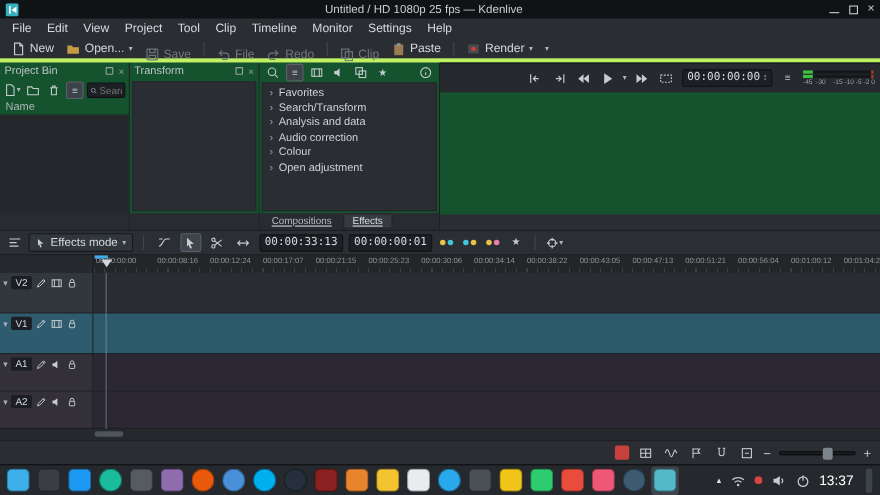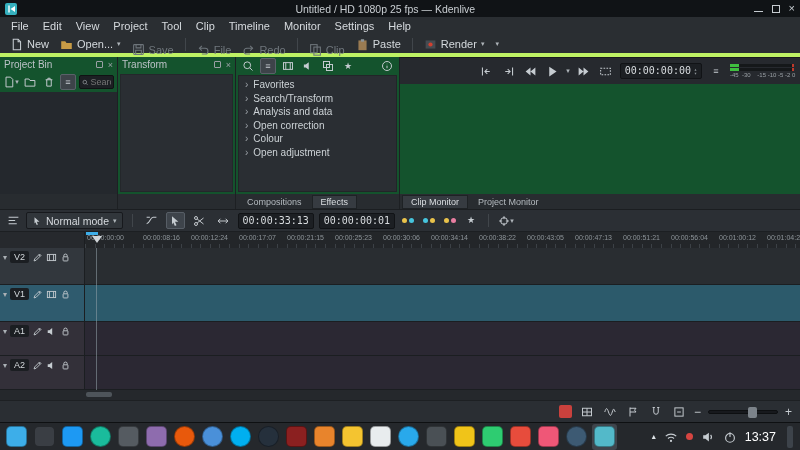--- a/index.html
+++ b/index.html
@@ -50,21 +50,21 @@
   .name-h { height:13px; font-size:10px; color:#aeb5ba; padding:0 5px; border-bottom:1px solid #222629; }
   .bin-list { flex:1; background:#24282d; }
   .props-body { flex:1; background:#2a2e33; margin:2px; border:1px solid #24272b; }
 
   .fx-icons { height:18px; display:flex; align-items:center; gap:4px; padding:0 4px; }
   .fx-list { flex:1; background:#2a2e33; margin:0 2px 2px 2px; border:1px solid #222528; padding:2px 0; overflow:hidden; }
   .fx-row { height:13.5px; display:flex; align-items:center; gap:5px; padding:0 6px; font-size:10px; color:#ccd2d6; }
   .fx-row .chev { color:#9aa0a5; font-size:10px; }
   .fx-sp { flex:1; }
 
-  .tabs { height:15px; background:#282c30; display:flex; align-items:center; padding:0 2px; gap:1px; }
+  .tabs { height:15px; background:#282c30; display:flex; align-items:flex-start; padding:0 2px; gap:1px;text-decoration:underline; }
   .tab { font-size:9px; padding:1px 8px; color:#b4babf; border:1px solid transparent; display:flex; align-items:center; }
   .tab.active { background:#363b41; border-color:#1e2225; color:#dbdfe2; }
 
   
   .mon-video { height:111px; position:relative; background:#818181; }
   .mon-black { position:absolute; top:0; bottom:0; left:26%; width:50%; background:#000; }
   .inpoint { position:absolute; left:3px; bottom:3px; font-size:8.5px; line-height:11px; padding:0 4px; color:#0c0f10; font-weight:bold; }
   .transport { height:27px; background:#26292e; border-top:1px solid #17191c; display:flex; align-items:center; padding:0 6px; gap:6px; }
   .tc { font-family:"DejaVu Sans Mono","Liberation Mono",monospace; font-size:10px; background:#1c1f23; border:1px solid #111316; border-radius:2px; padding:0 4px; height:16px; line-height:14px; color:#d8dcdf; display:flex; align-items:center; gap:3px; }
   .spin { display:flex; flex-direction:column; font-size:5px; line-height:4px; color:#8d9499; }
@@ -256,20 +256,21 @@
             <span class="glyph">≡</span>
           </span>
           <span class="searchbox">
             <svg class="ic" width="9" height="9" viewBox="0 0 16 16">
                 <circle cx="7" cy="7" r="4.5"></circle>
                 <path d="M10.5 10.5L14 14"></path>
               </svg>
             <input placeholder="Search..." style="">
           </span>
         </div>
+        <div class="name-h">Name</div>
         <div class="bin-list"></div>
       </div>
       <div class="tabs"></div>
     </div>
 
     <div class="col col-props">
       <div class="panel">
         <div class="panel-h">
           <span class="pt">Transform</span>
           <span class="ph-float"></span>
@@ -328,21 +329,21 @@
           <div class="fx-row">
               <span class="chev">›</span>
               <span>Search/Transform</span>
             </div>
           <div class="fx-row">
               <span class="chev">›</span>
               <span>Analysis and data</span>
             </div>
           <div class="fx-row">
               <span class="chev">›</span>
-              <span>Open correction</span>
+              <span>Audio correction</span>
             </div>
           <div class="fx-row">
               <span class="chev">›</span>
               <span>Colour</span>
             </div>
           <div class="fx-row">
               <span class="chev">›</span>
               <span>Open adjustment</span>
             </div>
         </div>
@@ -404,38 +405,34 @@
                 <i class="r"></i>
               </div>
             <div class="bar">
                 <i class="g" style="background: rgb(63, 191, 63);"></i>
                 <i class="r"></i>
               </div>
             <div class="meter-scale">-45  -30    -15 -10 -5 -2 0</div>
           </div>
         </div>
       </div>
-      <div class="tabs">
-        <span class="tab active">Clip Monitor</span>
-        <span class="tab">Project Monitor</span>
-      </div>
     </div>
   </div>
 
   <div class="ttb">
     <span class="ibtn">
       <svg class="ic" width="13" height="13" viewBox="0 0 16 16">
           <path d="M2 4h12M2 8h8M2 12h10"></path>
         </svg>
     </span>
     <span class="combo">
       <svg class="ic" width="10" height="10" viewBox="0 0 16 16">
           <path class="fl" d="M4 2l8 7h-4.5l2 4.5-2 .8-2-4.5L4 12z"></path>
         </svg>
-      <span>Normal mode</span>
+      <span>Effects mode</span>
       <span class="caret">▾</span>
     </span>
     <div class="sep"></div>
     <span class="tool">
       <svg class="ic" width="13" height="13" viewBox="0 0 16 16">
           <path d="M2 12c4 0 4-8 8-8h4M2 4h4"></path>
         </svg>
     </span>
     <span class="tool active">
       <svg class="ic" width="12" height="12" viewBox="0 0 16 16">

